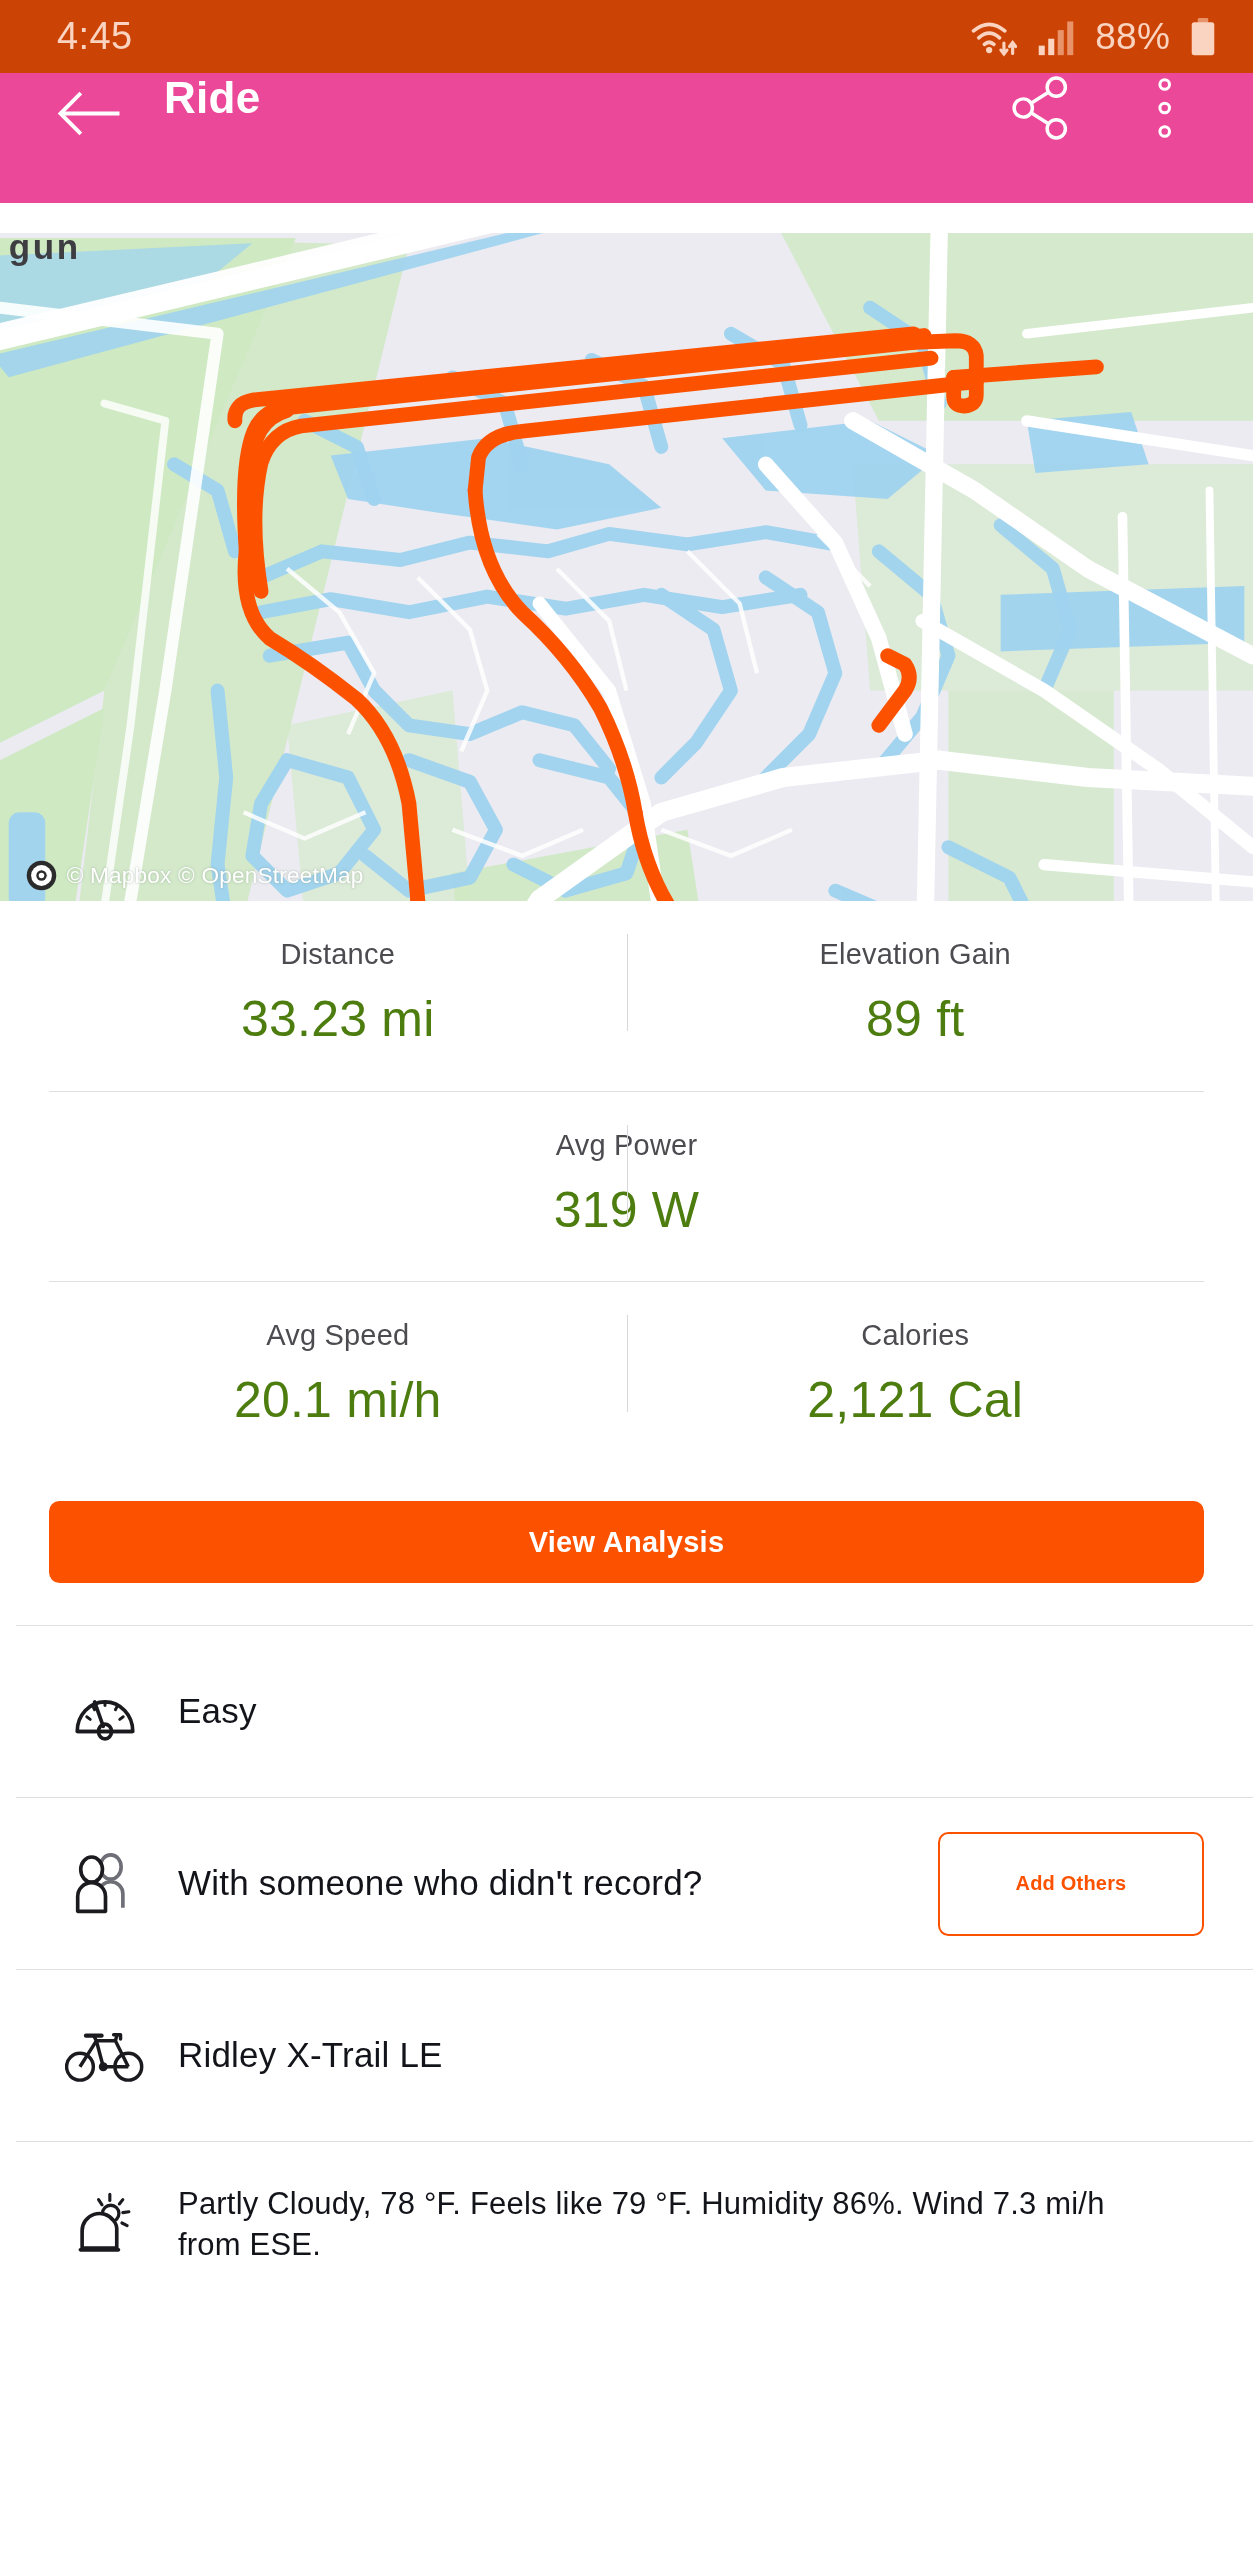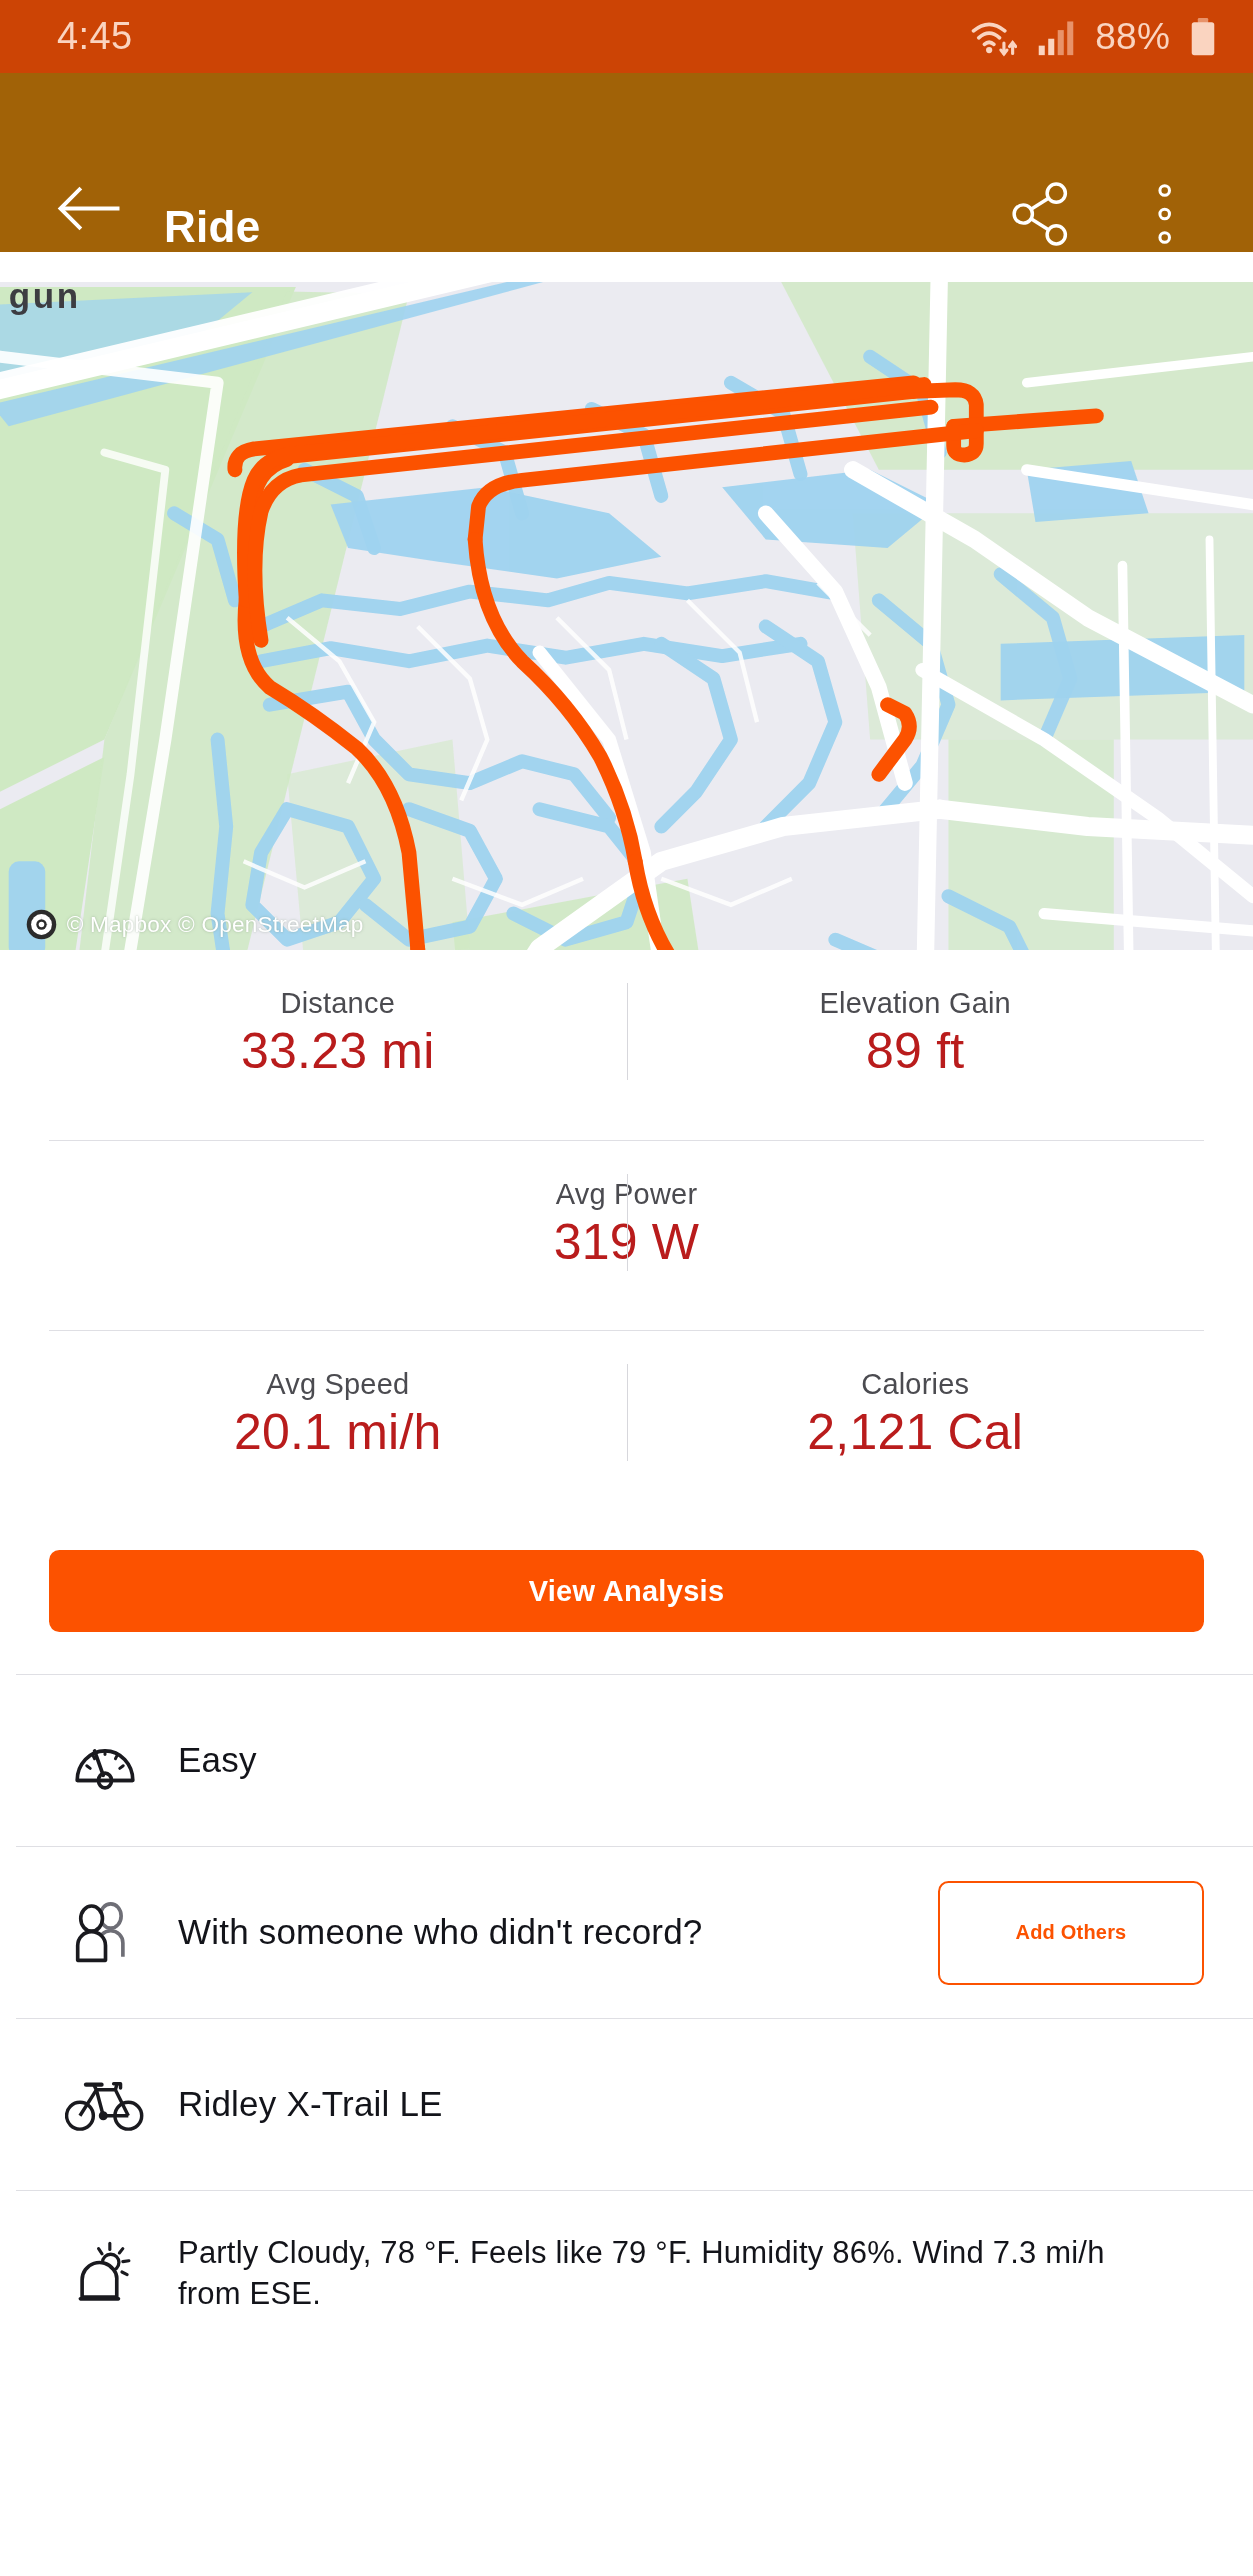--- a/index.html
+++ b/index.html
@@ -43,24 +43,24 @@
   .status-right svg { display: block; }
   .battery-pct {
     color: #FAD4C0;
     font-size: 37px;
     font-weight: 500;
     letter-spacing: 0.2px;
   }
 
   
   .app-bar {
-    height: 179px;
-    background: #a16207;
-    display: flex;
-    align-items: flex-end;
+    height: 130px;
+    background: #ec4899;
+    display: flex;
+    align-items: flex-start;
     padding: 0 52px 0 47px;
     flex: 0 0 auto;
   }
   .back-btn {
     width: 84px; height: 84px;
     display: flex; align-items: center; justify-content: center;
     cursor: pointer;
   }
   .app-title {
     color: #ffffff;
@@ -157,23 +157,23 @@
     padding-top: 37px;
   }
   .stat-label {
     font-size: 29px;
     color: #4B4B50;
     font-weight: 400;
     letter-spacing: 0.2px;
   }
   .stat-value {
     font-size: 50px;
-    color: #b91c1c;
+    color: #4d7c0f;
     font-weight: 400;
-    margin-top: 2px;
+    margin-top: 19px;
     letter-spacing: 0.2px;
     text-align: center;
   }
   .stat-div {
     position: absolute;
     left: 50%;
     top: 33px;
     width: 1.7px;
     height: 97px;
     background: #D7D7DC;

